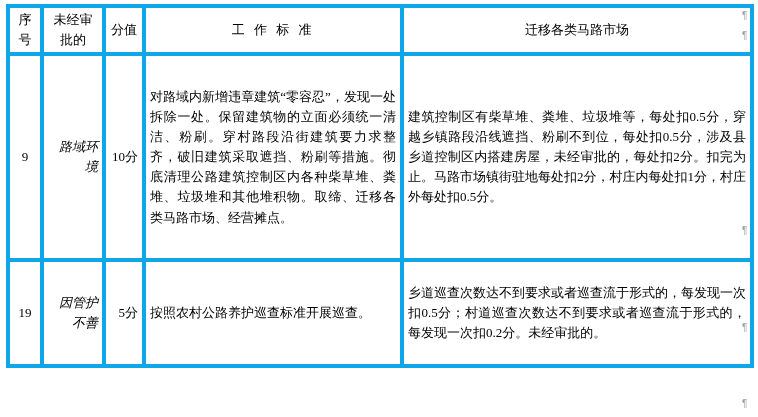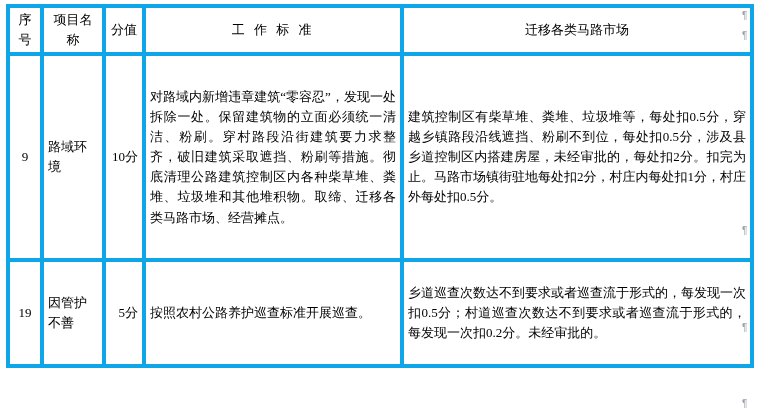--- a/index.html
+++ b/index.html
@@ -53,23 +53,24 @@
   .cell-justify {
     text-align: justify;
     text-justify: inter-ideograph;
     text-align-last: left;
   }
   .seq-cell {
     text-align: center;
     font-size: 12.5px;
   }
   .name-cell {
-    text-align: left;
+    text-align: right;
     font-size: 12.5px;
     line-height: 1.8;
+    font-style: italic;
   }
   .score-cell {
     text-align: right;
     font-size: 12.5px;
     white-space: nowrap;
   }
   .std-cell {
     padding: 6px 8px 6px 8px;
   }
   .check-cell {
@@ -108,21 +109,21 @@
     <colgroup>
       <col class="c-seq">
       <col class="c-name">
       <col class="c-score">
       <col class="c-std">
       <col class="c-check">
     </colgroup>
     <thead>
       <tr class="row-head">
         <td>序号</td>
-        <td>项目名称</td>
+        <td>未经审批的</td>
         <td>分值</td>
         <td class="hdr-spaced">工 作 标 准</td>
         <td>迁移各类马路市场</td>
       </tr>
     </thead>
     <tbody>
       <tr class="row-1">
         <td class="seq-cell">9</td>
         <td class="name-cell">路域环境</td>
         <td class="score-cell">10分</td>

